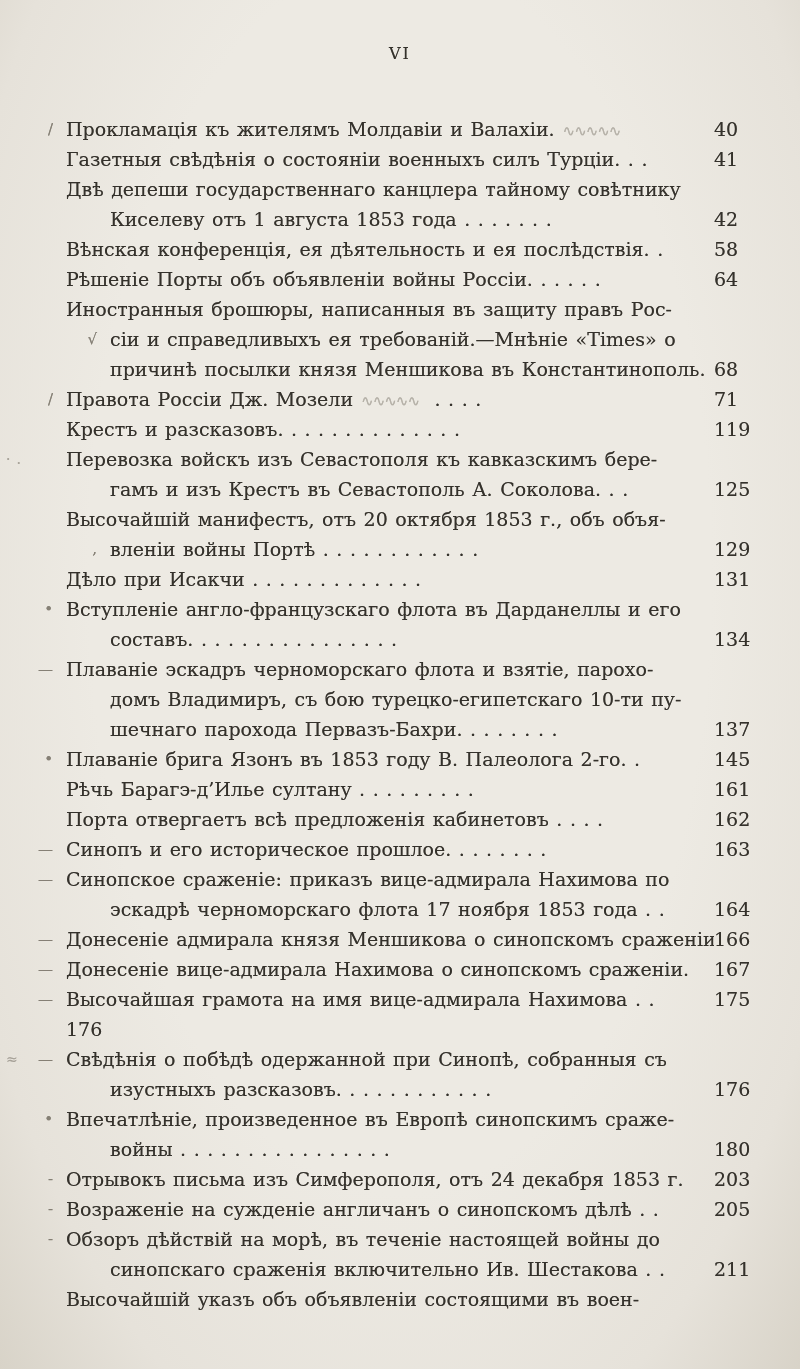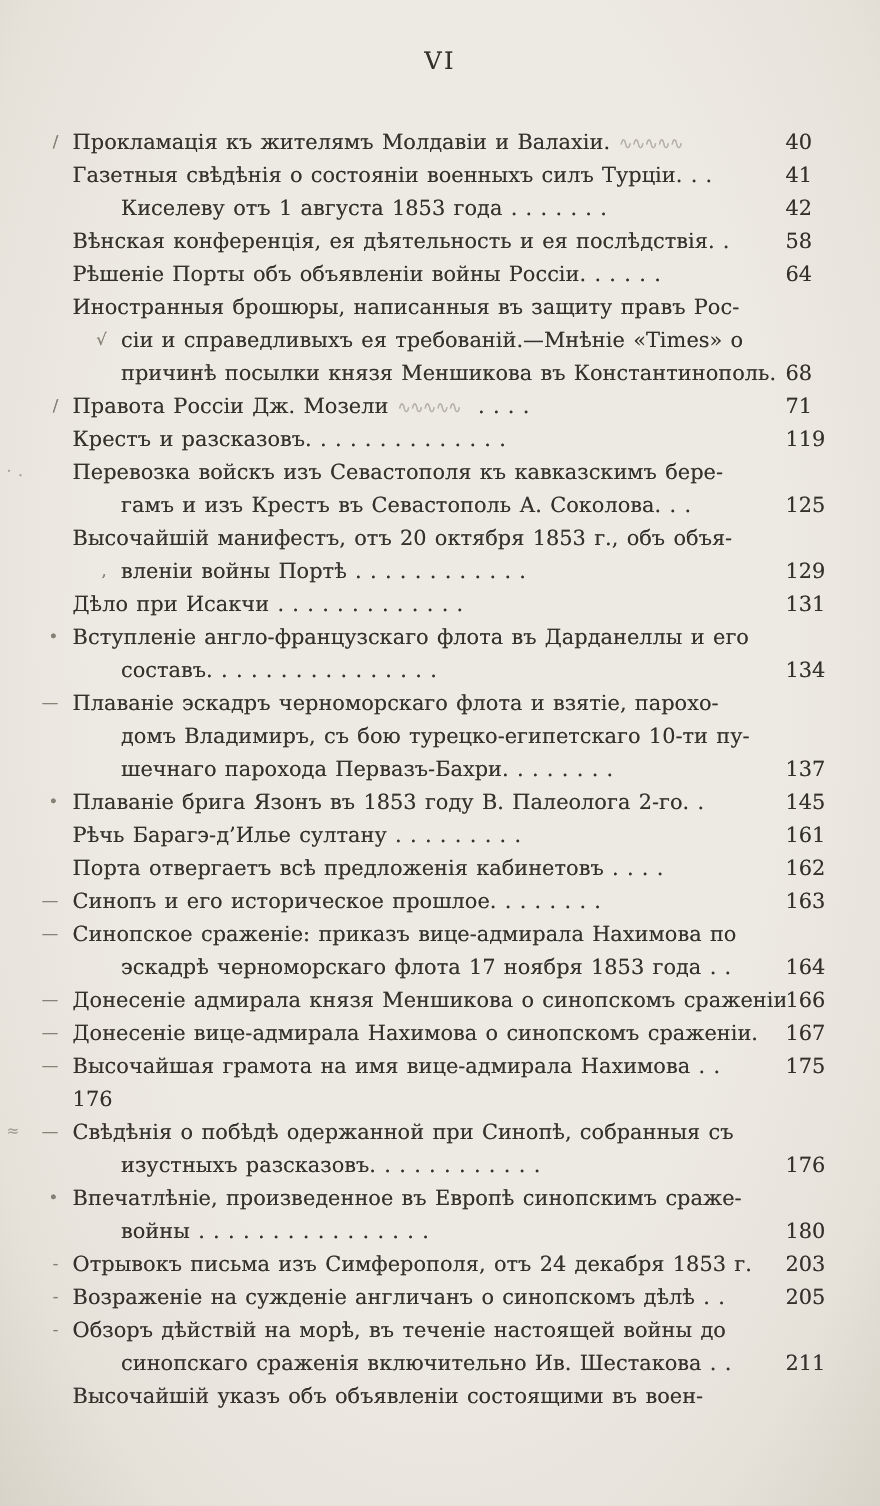--- a/index.html
+++ b/index.html
@@ -16,21 +16,21 @@
     color: var(--ink, #34312b);
     background: radial-gradient(ellipse at 50% 42%,
       var(--paper, #edeae3) 55%,
       #e6e2da 82%,
       var(--paper-edge, #d9d4c9) 100%);
     text-shadow: 0 0 0.5px rgba(52,49,43,0.55);
   }
   .page-header {
     text-align: center;
     padding-top: 44px;
-    font-size: 22px;
+    font-size: 16px;
     letter-spacing: 2px;
     height: 74px;
   }
   .toc {
     margin-top: 40px;
     padding-right: 38px;
     font-size: 19px;
     line-height: 30px;
     word-spacing: 1.5px;
   }
@@ -84,20 +84,24 @@
         </div>
       </div>
       <div class="entry">
         <div class="line">
           <span class="gutter"></span>
           <span class="entry-text"><span>Газетныя свѣдѣнія о состояніи военныхъ силъ Турціи. . .</span></span>
           <span class="page-num">41</span>
         </div>
       </div>
       <div class="entry">
+        <div class="line">
+          <span class="gutter"></span>
+          <span class="entry-text"><span>Двѣ депеши государственнаго канцлера тайному совѣтнику</span></span>
+        </div>
         <div class="line cont">
           <span class="gutter"></span>
           <span class="entry-text"><span>Киселеву отъ 1 августа 1853 года . . . . . . .</span></span>
           <span class="page-num">42</span>
         </div>
       </div>
       <div class="entry">
         <div class="line">
           <span class="gutter"></span>
           <span class="entry-text"><span>Вѣнская конференція, ея дѣятельность и ея послѣдствія. .</span></span>

